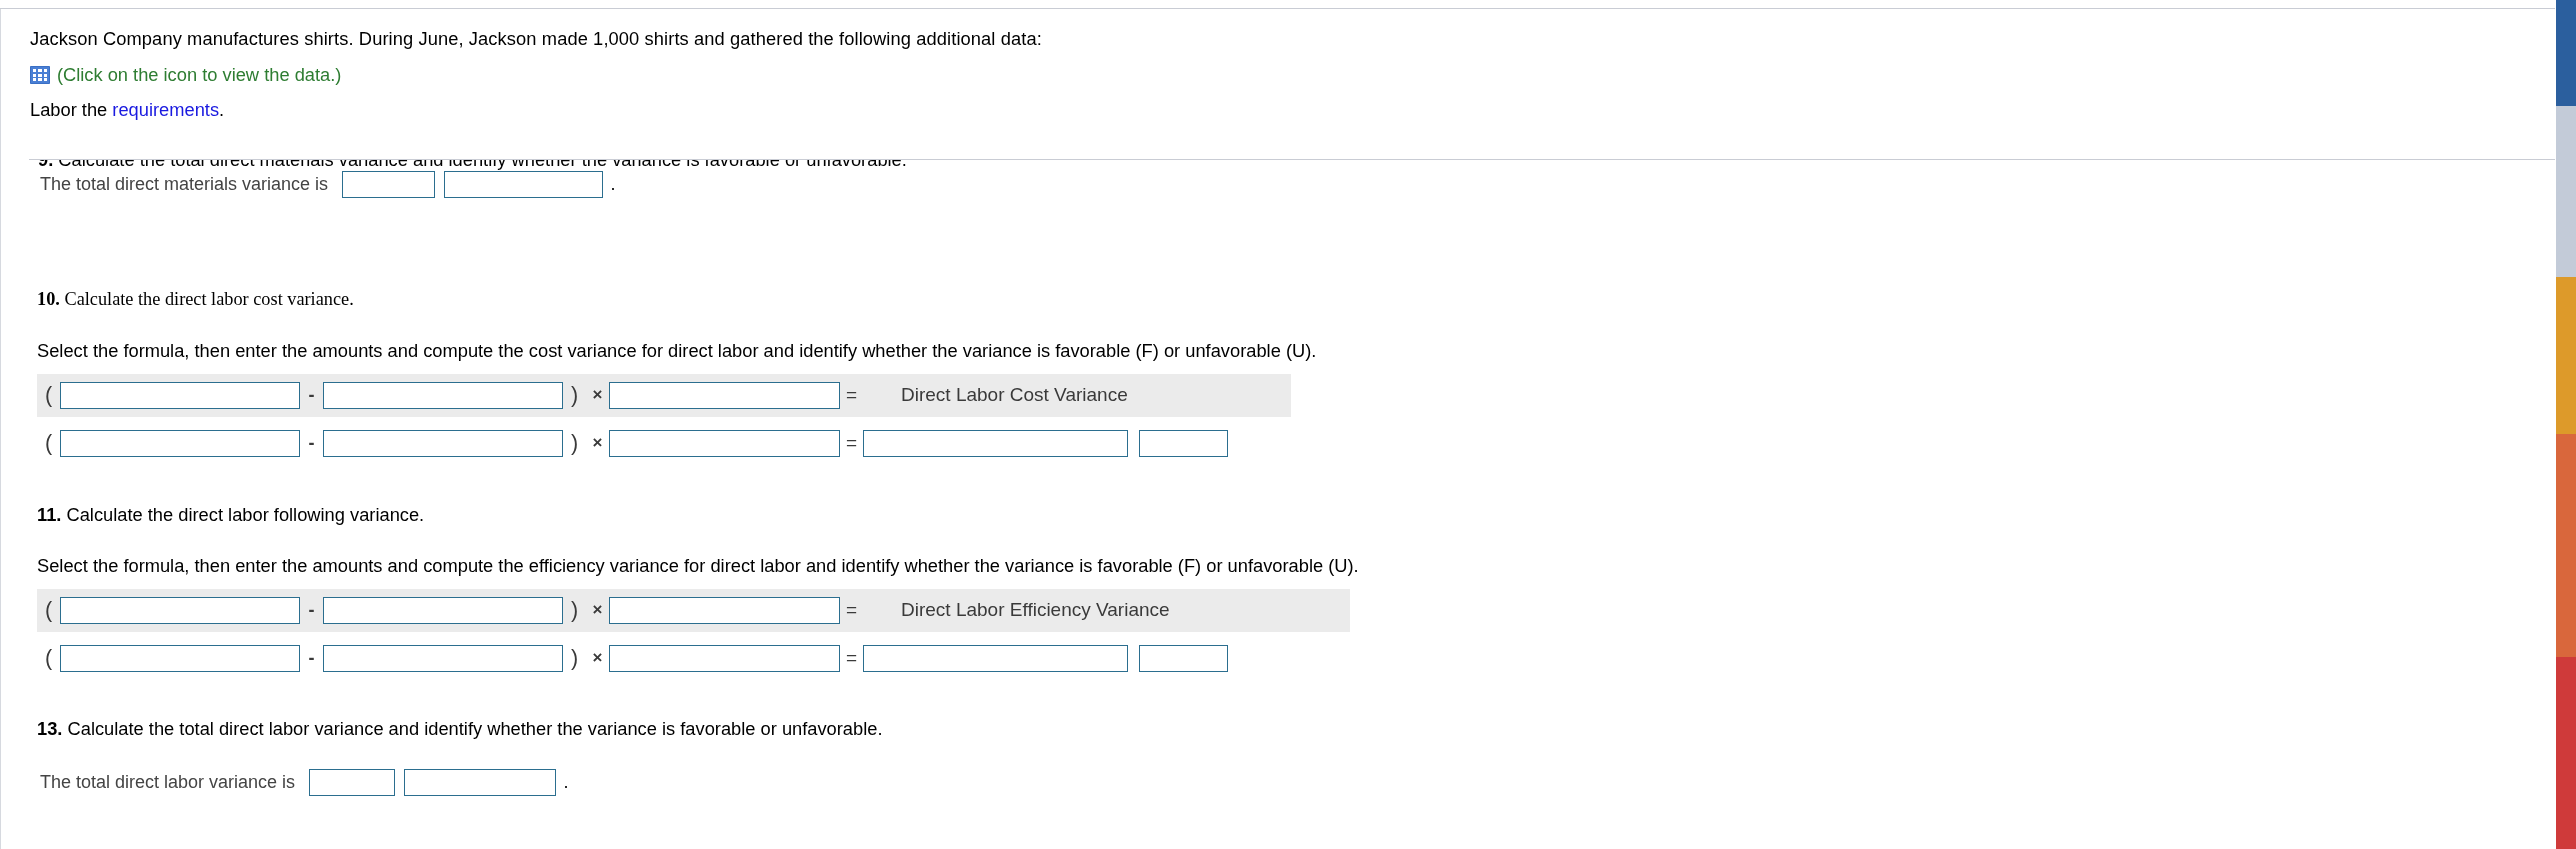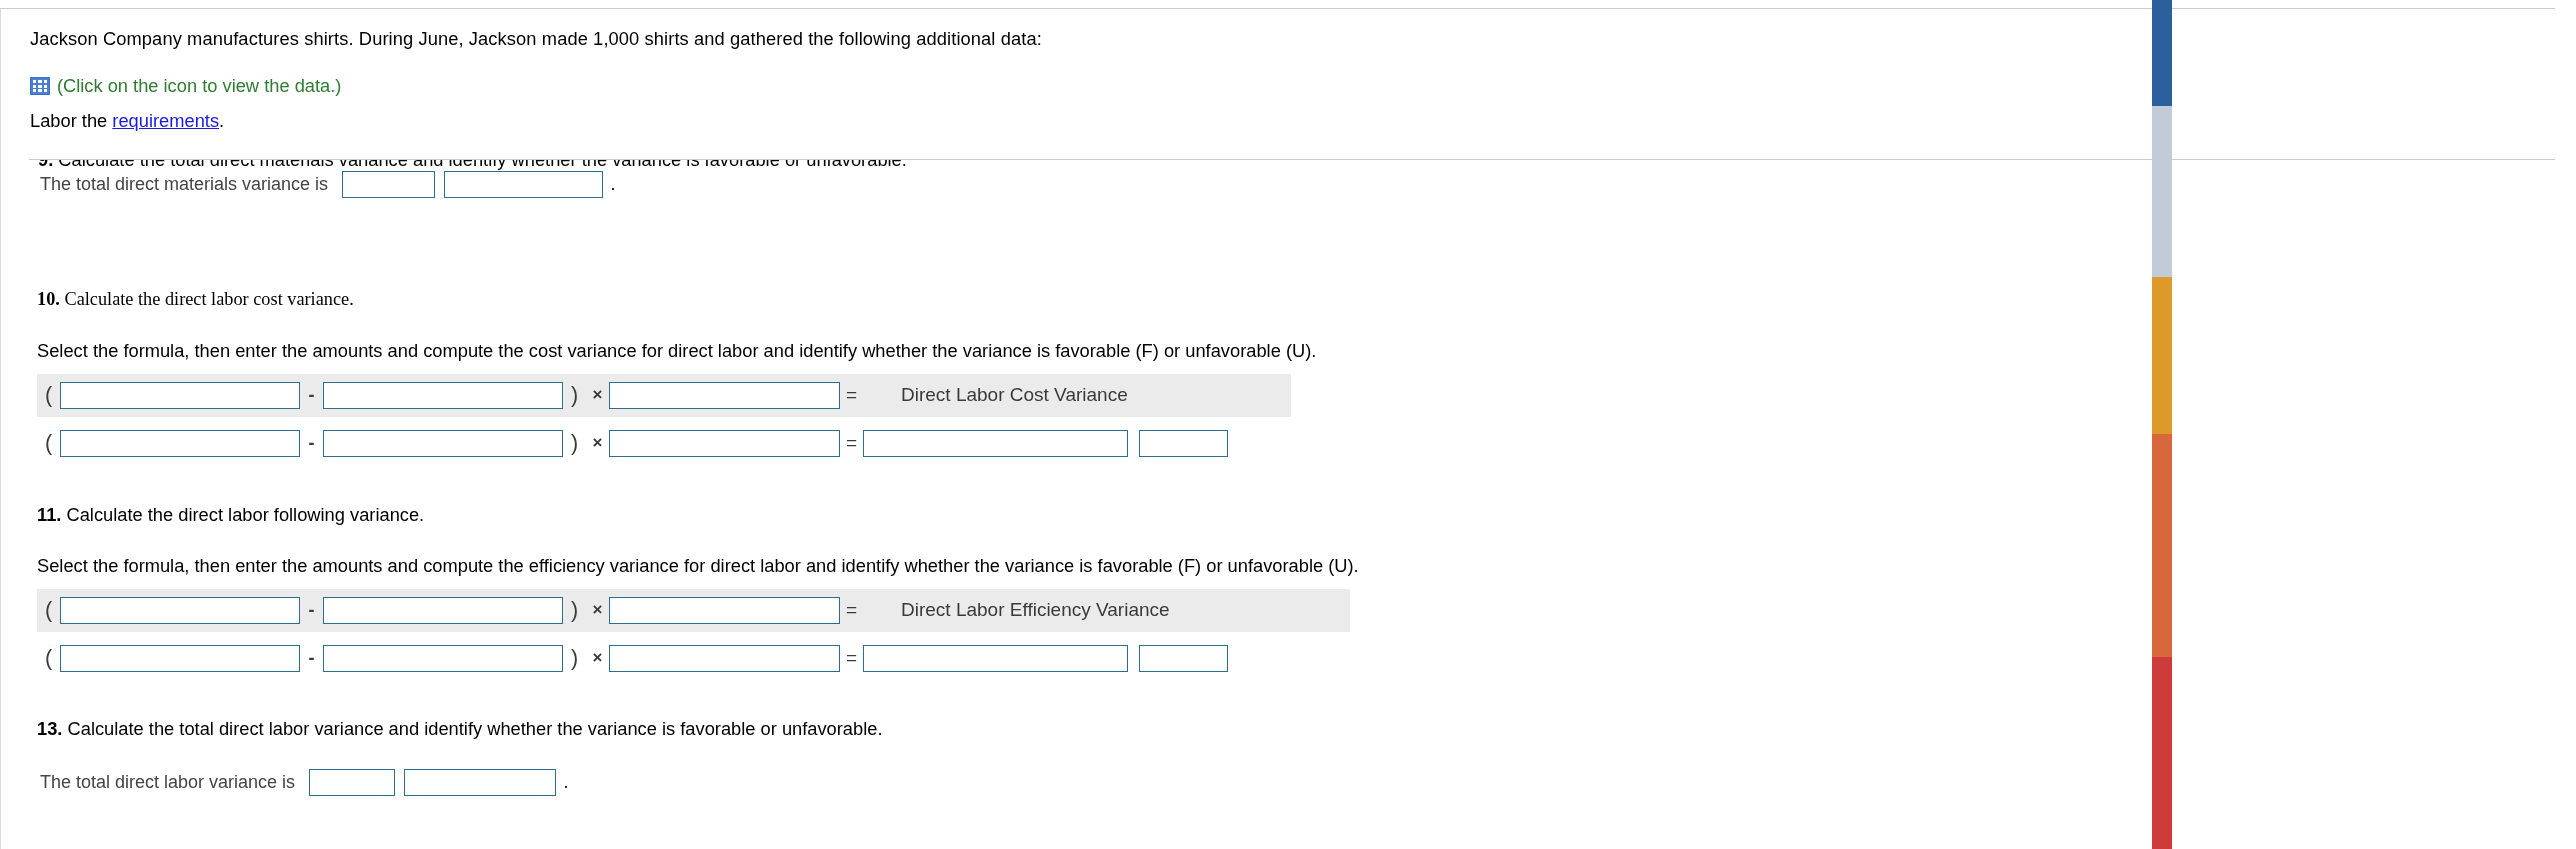--- a/index.html
+++ b/index.html
@@ -7,21 +7,21 @@
     margin: 0; padding: 0;
     width: 2576px; height: 850px;
     background: #ffffff;
     font-family: "Liberation Sans", sans-serif;
     overflow: hidden;
   }
 
   
   #page {
     position: relative;
-    width: 2172px;
+    width: 2576px;
     height: 850px;
     background: #ffffff;
   }
 
   
   .top-rule {
     position: absolute;
     left: 0; top: 8px;
     width: 2555px;
     height: 0.9px;
@@ -46,21 +46,21 @@
   .intro-line {
     font-size: 18.3px;
     line-height: 23px;
     color: #000000;
     letter-spacing: 0.1px;
     white-space: nowrap;
   }
   .data-line {
     display: flex;
     align-items: center;
-    margin-top: 25px;
+    margin-top: 14px;
   }
   .grid-icon {
     width: 19.7px; height: 18px;
     display: inline-block;
     background: #4a7fd4;
     border: 0.9px solid #3a6fc4;
     border-radius: 0.9px;
     position: relative;
     margin-right: 7.2px;
     flex: 0 0 auto;
@@ -79,21 +79,20 @@
   }
   .read-line {
     margin-top: 12.5px;
     font-size: 18.3px;
     line-height: 23px;
     color: #000000;
     white-space: nowrap;
   }
   .req-link {
     color: #1a1ae0;
-    text-decoration: underline;
     cursor: pointer;
     margin-top: 23px;
   }
 
   
   .divider {
     position: absolute;
     left: 29px;
     width: 2526px;
     height: 0.9px;

